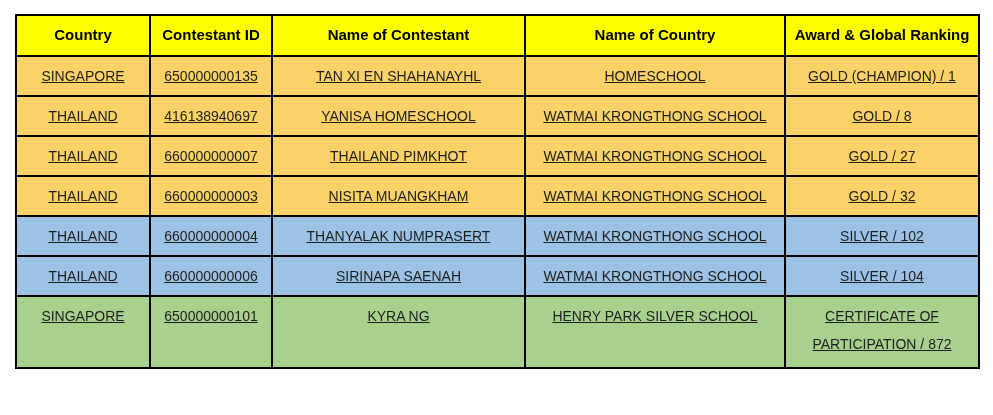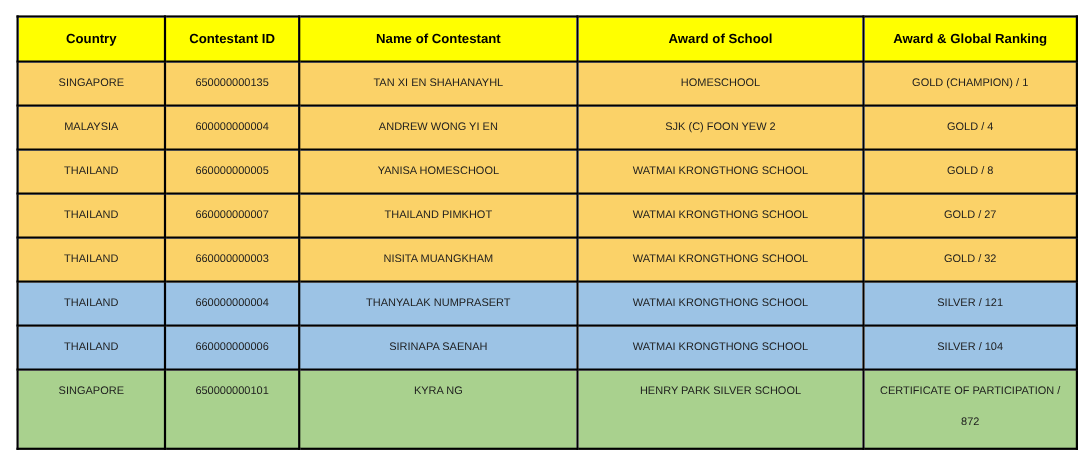--- a/index.html
+++ b/index.html
@@ -29,28 +29,29 @@
     text-align: center;
     vertical-align: top;
     line-height: 28px;
     padding: 5px 6px;
     overflow: hidden;
     word-wrap: break-word;
   }
   table.results th {
     background: var(--header-bg, #FFFF00);
     color: #000000;
-    font-size: 12px;
+    font-size: 15px;
     font-weight: bold;
     height: 29px; 
   }
   table.results td {
     color: var(--text, #1d1d1d);
-    font-size: 10px;
+    font-size: 14px;
     height: 27px; 
+    text-decoration: underline;
   }
   tr.tier-gold td          { background: var(--gold-bg, #FBD268); }
   tr.tier-silver td        { background: var(--silver-bg, #9CC3E5); }
   tr.tier-participation td { background: var(--participation-bg, #A9D18E); }
   tr.tall td { height: 60px; } 
 </style>
 </head>
 <body>
 
 <div class="page">
@@ -60,42 +61,35 @@
       <col style="width:122px">
       <col style="width:253px">
       <col style="width:260px">
       <col style="width:194px">
     </colgroup>
     <thead>
       <tr>
         <th>Country</th>
         <th>Contestant ID</th>
         <th>Name of Contestant</th>
-        <th>Award of School</th>
+        <th>Name of Country</th>
         <th>Award &amp; Global Ranking</th>
       </tr>
     </thead>
     <tbody>
       <tr class="tier-gold">
         <td>SINGAPORE</td>
         <td>650000000135</td>
         <td>TAN XI EN SHAHANAYHL</td>
         <td>HOMESCHOOL</td>
         <td>GOLD (CHAMPION) / 1</td>
       </tr>
       <tr class="tier-gold">
-        <td>MALAYSIA</td>
-        <td>600000000004</td>
-        <td>ANDREW WONG YI EN</td>
-        <td>SJK (C) FOON YEW 2</td>
-        <td>GOLD / 4</td>
-      </tr>
-      <tr class="tier-gold">
         <td>THAILAND</td>
-        <td>660000000005</td>
+        <td>416138940697</td>
         <td>YANISA HOMESCHOOL</td>
         <td>WATMAI KRONGTHONG SCHOOL</td>
         <td>GOLD / 8</td>
       </tr>
       <tr class="tier-gold">
         <td>THAILAND</td>
         <td>660000000007</td>
         <td>THAILAND PIMKHOT</td>
         <td>WATMAI KRONGTHONG SCHOOL</td>
         <td>GOLD / 27</td>
@@ -105,21 +99,21 @@
         <td>660000000003</td>
         <td>NISITA MUANGKHAM</td>
         <td>WATMAI KRONGTHONG SCHOOL</td>
         <td>GOLD / 32</td>
       </tr>
       <tr class="tier-silver">
         <td>THAILAND</td>
         <td>660000000004</td>
         <td>THANYALAK NUMPRASERT</td>
         <td>WATMAI KRONGTHONG SCHOOL</td>
-        <td>SILVER / 121</td>
+        <td>SILVER / 102</td>
       </tr>
       <tr class="tier-silver">
         <td>THAILAND</td>
         <td>660000000006</td>
         <td>SIRINAPA SAENAH</td>
         <td>WATMAI KRONGTHONG SCHOOL</td>
         <td>SILVER / 104</td>
       </tr>
       <tr class="tier-participation tall">
         <td>SINGAPORE</td>

